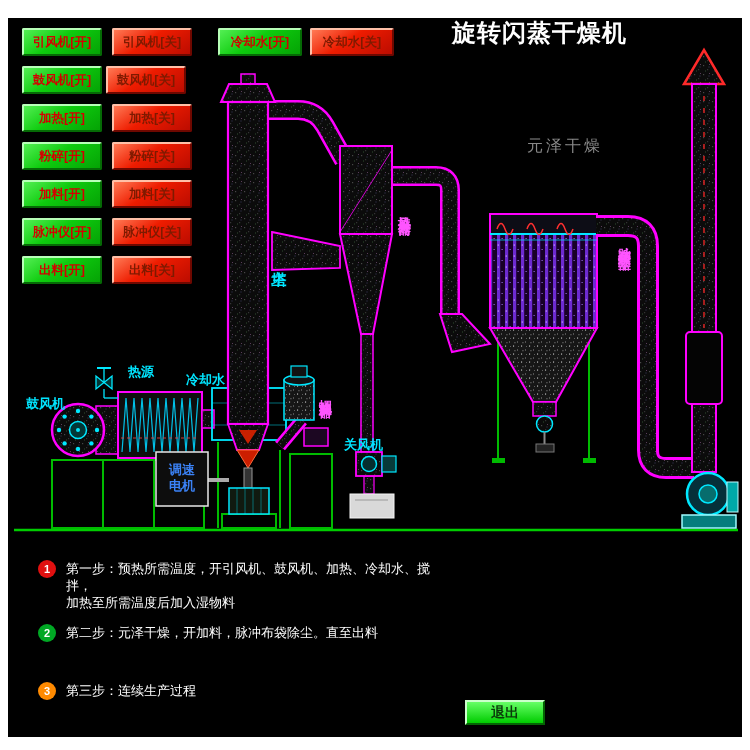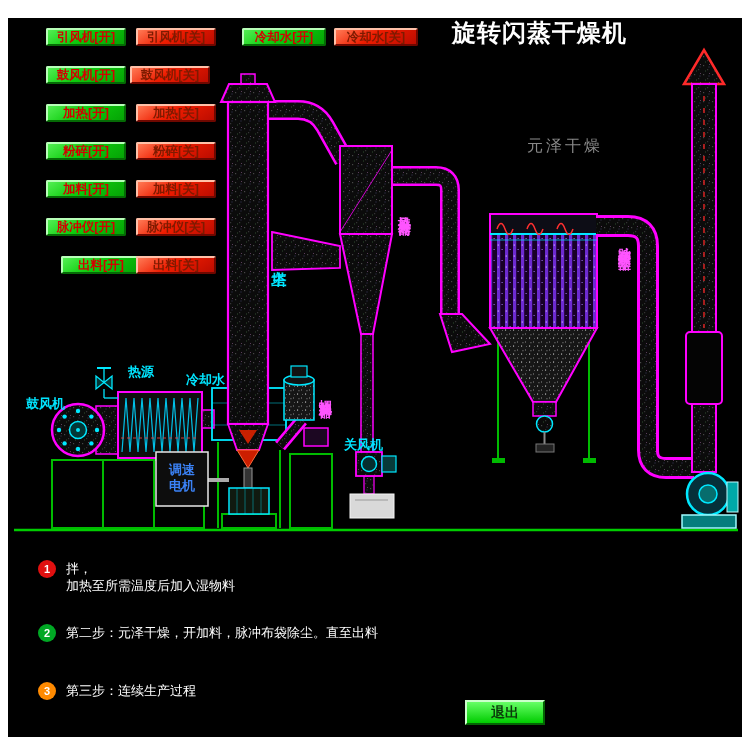--- a/index.html
+++ b/index.html
@@ -6,24 +6,24 @@
   .stage { position:relative; width:750px; height:750px; background:#ffffff; overflow:hidden;
            font-family:"Liberation Sans","DejaVu Sans",sans-serif; }
   .screen { position:absolute; left:8px; top:18px; width:734px; height:719px; background:#000; }
   svg.diagram { position:absolute; left:0; top:0; z-index:2; }
 
   .title { position:absolute; left:452px; top:17px; z-index:3; color:#ffffff;
            font-size:24px; font-weight:bold; letter-spacing:1px; }
   .watermark { position:absolute; left:527px; top:136px; z-index:3; color:#a0a0a0;
            font-size:16px; letter-spacing:3px; opacity:.85; }
 
-  .btn { position:absolute; z-index:4; width:80px; height:18px; padding:0;
+  .btn { position:absolute; z-index:4; width:80px; height:28px; padding:0;
          display:flex; align-items:center; justify-content:center;
          font-family:inherit; font-size:12.5px; font-weight:bold; cursor:pointer;
-         border-style:solid; border-width:2px; border-radius:2px;margin-left:24px; }
+         border-style:solid; border-width:2px; border-radius:2px; }
   .btn.on  { background:linear-gradient(145deg,#53ef53,#0ecb0e 45%,#05a305);
              border-color:#b8ffb8 #056a05 #056a05 #b8ffb8; color:#d40000; }
   .btn.off { background:linear-gradient(145deg,#ff7a55,#ee1c00 45%,#bc0c00);
              border-color:#ffc0a8 #6e0800 #6e0800 #ffc0a8; color:#7e1a00; }
   .btn.wide { width:84px; }
 
   .lbl { position:absolute; z-index:3; font-weight:bold; font-size:13px; line-height:15px; }
   .vlbl { writing-mode:vertical-rl; text-orientation:upright; letter-spacing:2px; }
   .cyan { color:#00e5ff; } .mag { color:#ff55ff; } .white { color:#3b82f6; }
 
@@ -229,38 +229,39 @@
   <button class="btn on" style="left:22px;top:66px">鼓风机[开]</button>
   <button class="btn off" style="left:106px;top:66px">鼓风机[关]</button>
   <button class="btn on" style="left:22px;top:104px">加热[开]</button>
   <button class="btn off" style="left:112px;top:104px">加热[关]</button>
   <button class="btn on" style="left:22px;top:142px">粉碎[开]</button>
   <button class="btn off" style="left:112px;top:142px">粉碎[关]</button>
   <button class="btn on" style="left:22px;top:180px">加料[开]</button>
   <button class="btn off" style="left:112px;top:180px">加料[关]</button>
   <button class="btn on" style="left:22px;top:218px">脉冲仪[开]</button>
   <button class="btn off" style="left:112px;top:218px">脉冲仪[关]</button>
-  <button class="btn on" style="left:37px;top:256px">出料[开]</button>
+  <button class="btn on" style="left:22px;top:256px">出料[开]</button>
   <button class="btn off" style="left:112px;top:256px">出料[关]</button>
   <button class="btn off wide" style="left:310px;top:28px">冷却水[关]</button>
   <button class="btn on wide" style="left:218px;top:28px">冷却水[开]</button>
 
   <div class="lbl cyan vlbl" style="left:272px;top:258px;font-size:15px">主塔</div>
   <div class="lbl mag vlbl" style="left:397px;top:205px">旋风分离器</div>
   <div class="lbl cyan" style="left:186px;top:372px">冷却水</div>
   <div class="lbl cyan" style="left:128px;top:364px">热源</div>
   <div class="lbl cyan" style="left:26px;top:396px">鼓风机</div>
   <div class="lbl white" style="left:169px;top:462px;width:28px;line-height:16px">调速电机</div>
   <div class="lbl mag vlbl" style="left:318px;top:388px">螺旋加料器</div>
   <div class="lbl cyan" style="left:344px;top:437px">关风机</div>
   <div class="lbl mag vlbl" style="left:617px;top:236px">脉冲布袋除尘器</div>
 
   <div class="step" style="top:560px">
     <div class="badge b1">1</div>
     <div class="steptext">
+      <div>第一步：预热所需温度，开引风机、鼓风机、加热、冷却水、搅</div>
       <div>拌，</div>
       <div>加热至所需温度后加入湿物料</div>
     </div>
   </div>
   <div class="step" style="top:624px">
     <div class="badge b2">2</div>
     <div class="steptext">
       <div>第二步：元泽干燥，开加料，脉冲布袋除尘。直至出料</div>
     </div>
   </div>

